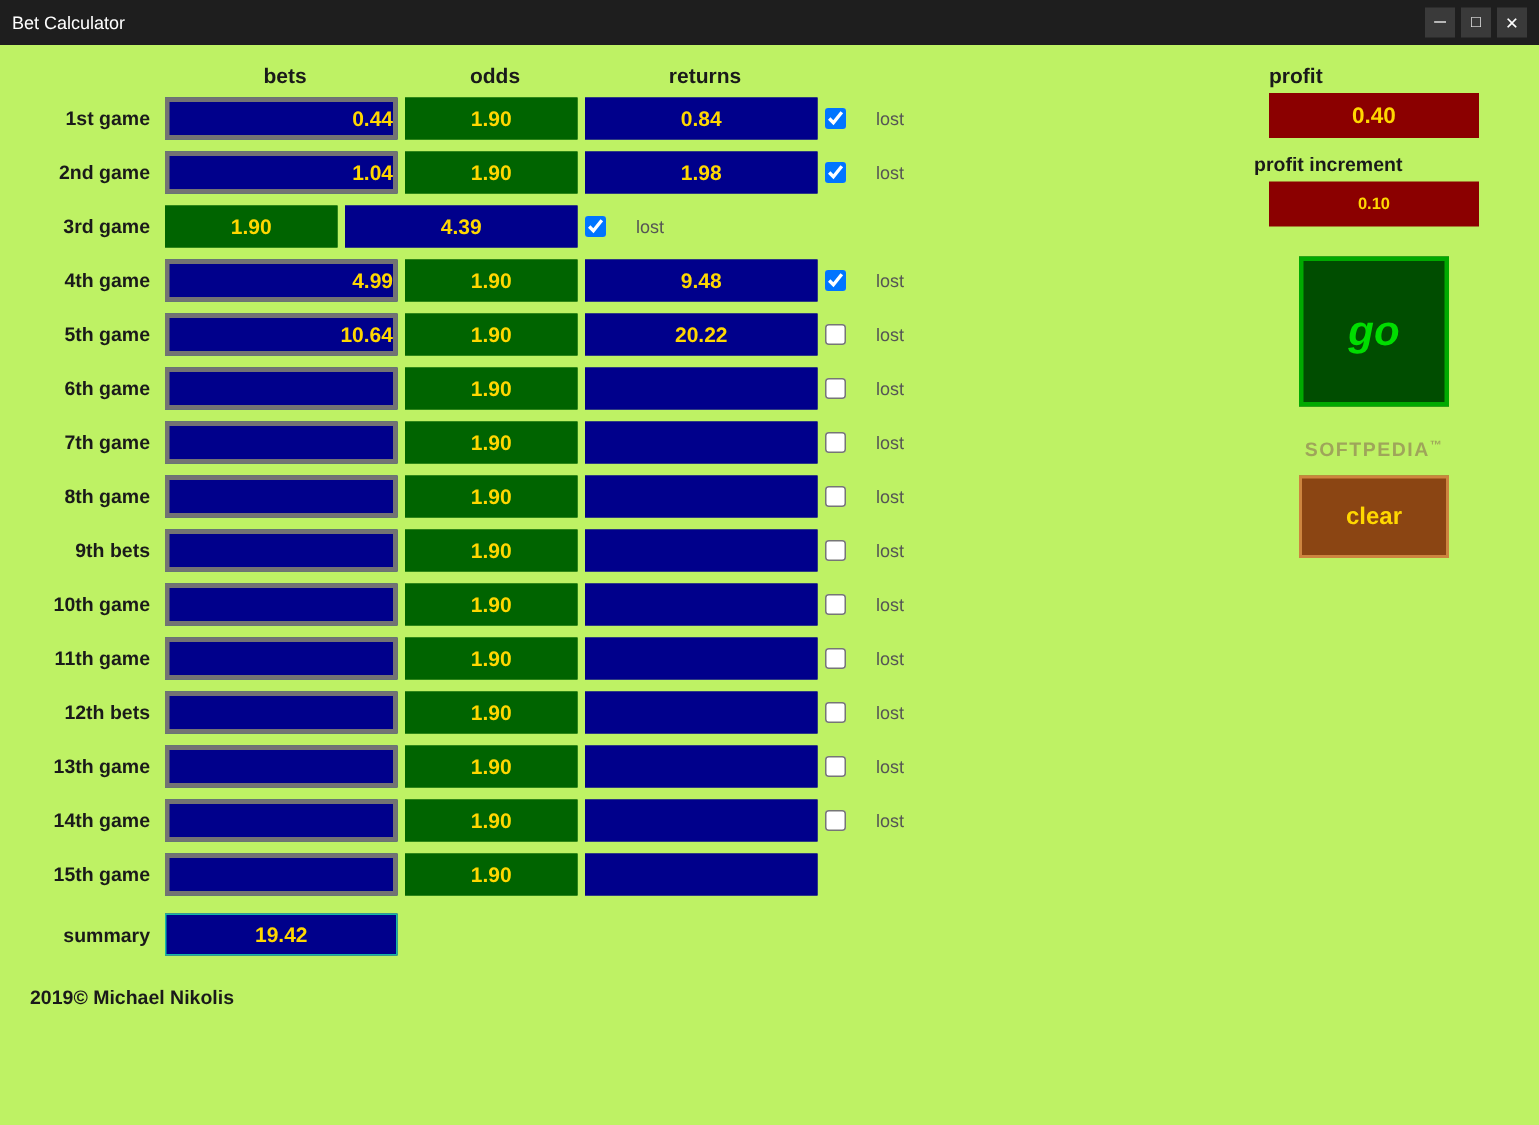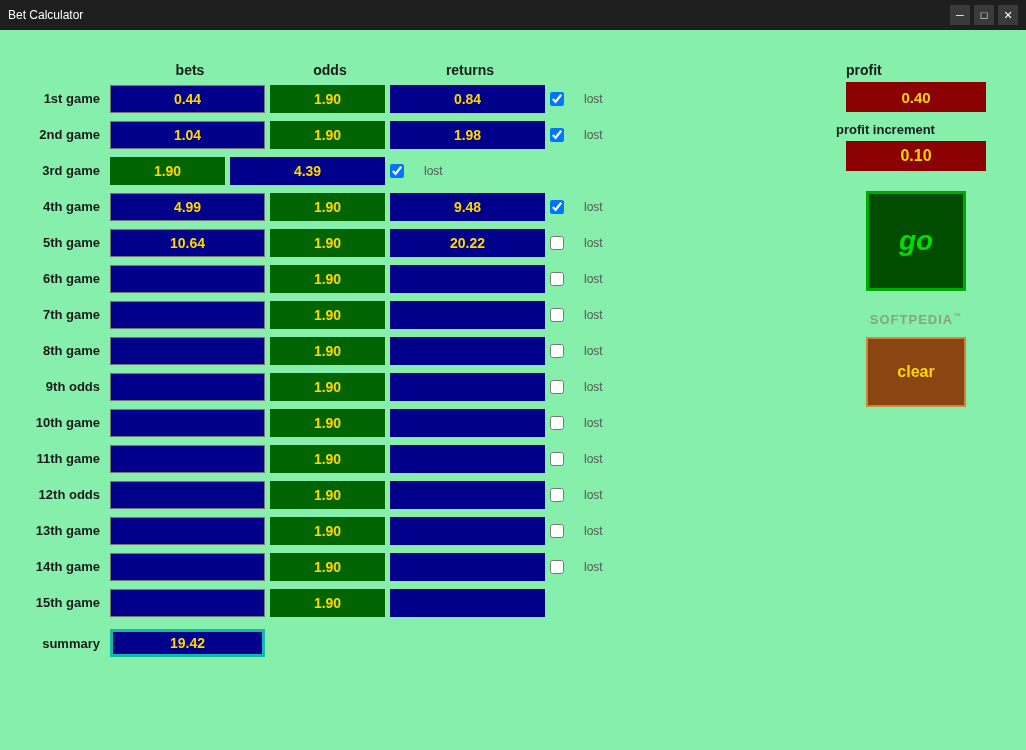--- a/index.html
+++ b/index.html
@@ -37,22 +37,22 @@
       border: none;
       color: white;
       font-size: 11px;
       cursor: pointer;
       display: flex;
       align-items: center;
       justify-content: center;
     }
 
     .main-content {
-      background: #86efac;
-      padding: 32px 20px 10px 20px;
+      background: #bef264;
+      padding: 12px 20px 10px 20px;
       height: calc(100% - 30px);
       display: flex;
       flex-direction: column;
     }
 
     .grid-area {
       display: flex;
       gap: 20px;
     }
 
@@ -85,25 +85,25 @@
       text-align: right;
       padding-right: 10px;
       font-size: 13px;
       font-weight: bold;
       color: #1a1a1a;
     }
     .bet-input {
       width: 155px;
       height: 28px;
       background: #00008b;
-      border: 1px solid #737373;
-      color: #ffd700;
-      font-size: 14px;
-      font-weight: bold;
-      text-align: center;
+      border: 3px solid #737373;
+      color: #ffd700;
+      font-size: 14px;
+      font-weight: bold;
+      text-align: right;
       outline: none;
       margin-right: 5px;
     }
     .odds-box {
       width: 115px;
       height: 28px;
       background: #006400;
       border: 1px solid #006400;
       color: #ffd700;
       font-size: 14px;
@@ -192,21 +192,21 @@
       text-align: center;
     }
     .profit-inc-box {
       width: 140px;
       height: 30px;
       background: #8b0000;
       display: flex;
       align-items: center;
       justify-content: center;
       color: #ffd700;
-      font-size: 16px;
+      font-size: 11px;
       font-weight: bold;
     }
 
     .go-button {
       width: 100px;
       height: 100px;
       background: #004d00;
       border: 3px solid #00aa00;
       color: #00dd00;
       font-size: 28px;
@@ -214,21 +214,21 @@
       font-style: italic;
       cursor: pointer;
       display: flex;
       align-items: center;
       justify-content: center;
       margin-top: 20px;
     }
 
     .clear-button {
       width: 100px;
-      height: 70px;
+      height: 55px;
       background: #8b4513;
       border: 2px solid #cd853f;
       color: #ffd700;
       font-size: 16px;
       font-weight: bold;
       cursor: pointer;
       display: flex;
       align-items: center;
       justify-content: center;
       margin-top: 10px;
@@ -256,21 +256,21 @@
       padding-right: 10px;
       font-size: 13px;
       font-weight: bold;
       color: #1a1a1a;
       margin-left: -90px;
     }
     .summary-input {
       width: 155px;
       height: 28px;
       background: #00008b;
-      border: 3px solid #14b8a6;
+      border: 1px solid #14b8a6;
       color: #ffd700;
       font-size: 14px;
       font-weight: bold;
       text-align: center;
       outline: none;
     }
 
     .footer-text {
       margin-top: 15px;
       font-size: 13px;
@@ -377,21 +377,21 @@
             <span class="game-label">8th game</span>
             <input class="bet-input" type="text" style="">
             <div class="odds-box">1.90</div>
             <input class="returns-input" type="text" style="">
             <div class="lost-checkbox-area">
               <input type="checkbox" class="lost-checkbox" style="">
               <span class="lost-label">lost</span>
             </div>
           </div>
           <div class="game-row">
-            <span class="game-label">9th odds</span>
+            <span class="game-label">9th bets</span>
             <input class="bet-input" type="text" style="">
             <div class="odds-box">1.90</div>
             <input class="returns-input" type="text" style="">
             <div class="lost-checkbox-area">
               <input type="checkbox" class="lost-checkbox" style="">
               <span class="lost-label">lost</span>
             </div>
           </div>
           <div class="game-row">
             <span class="game-label">10th game</span>
@@ -407,21 +407,21 @@
             <span class="game-label">11th game</span>
             <input class="bet-input" type="text" style="">
             <div class="odds-box">1.90</div>
             <input class="returns-input" type="text" style="">
             <div class="lost-checkbox-area">
               <input type="checkbox" class="lost-checkbox" style="">
               <span class="lost-label">lost</span>
             </div>
           </div>
           <div class="game-row">
-            <span class="game-label">12th odds</span>
+            <span class="game-label">12th bets</span>
             <input class="bet-input" type="text" style="">
             <div class="odds-box">1.90</div>
             <input class="returns-input" type="text" style="">
             <div class="lost-checkbox-area">
               <input type="checkbox" class="lost-checkbox" style="">
               <span class="lost-label">lost</span>
             </div>
           </div>
           <div class="game-row">
             <span class="game-label">13th game</span>
@@ -474,13 +474,14 @@
       </button>
 
       <div class="softpedia-text">SOFTPEDIA<sup class="tm-sup">™</sup></div>
 
       <button class="clear-button">
         <span>clear</span>
       </button>
     </div>
   </div>
 
+  <div class="footer-text" style="margin-top:20px;">2019© Michael Nikolis</div>
 </div>
 
 </body></html>

